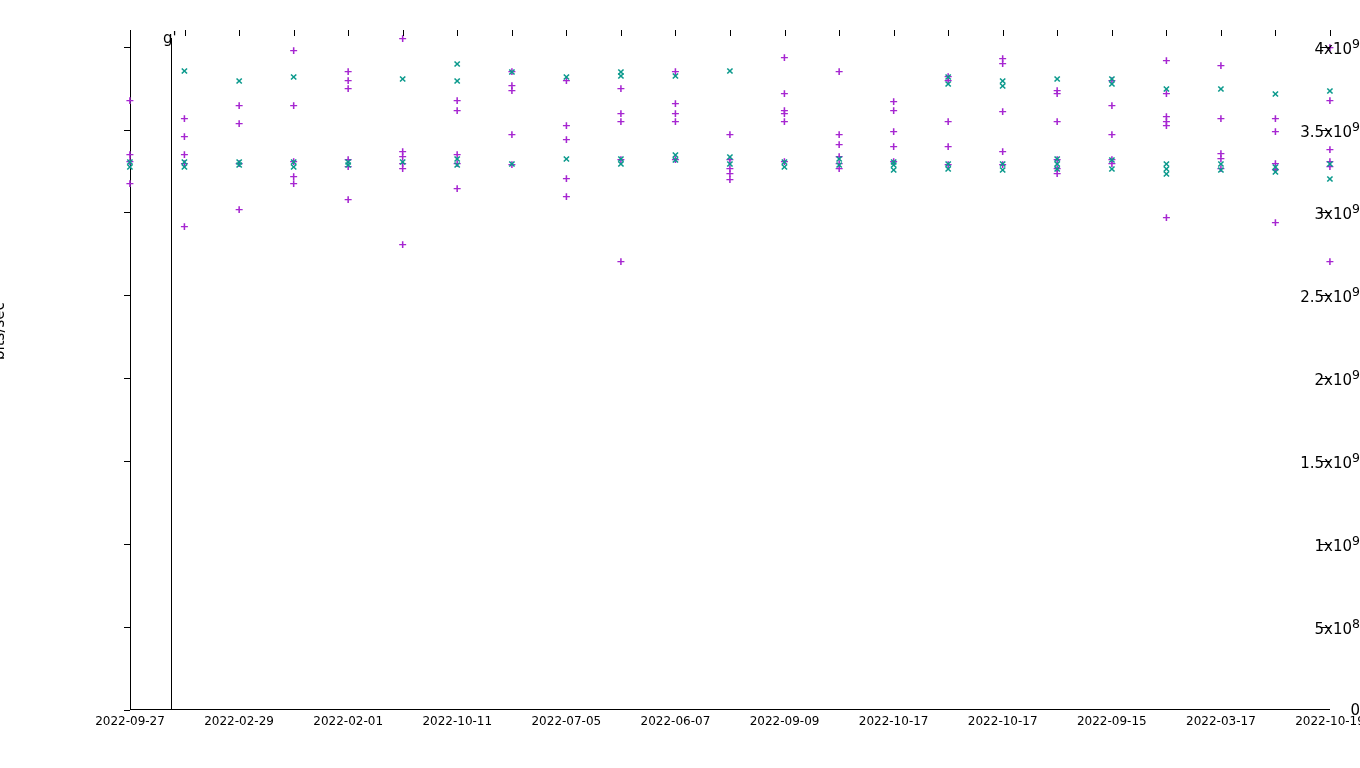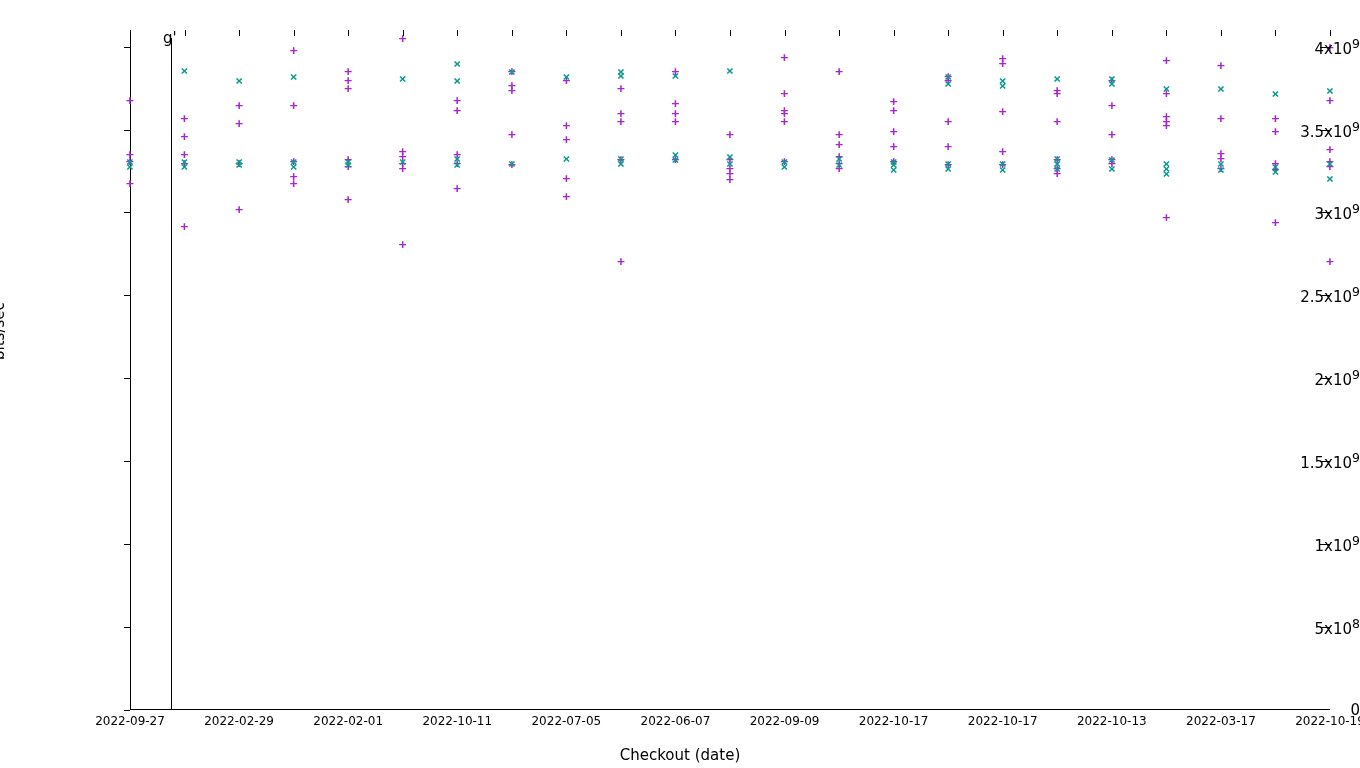--- a/index.html
+++ b/index.html
@@ -104,21 +104,20 @@
     user-select: none;
   }
   .marker.plus { color: #a626d1; }
   .marker.cross { color: #0c9a8d; }
 </style>
 </head>
 <body>
 
 <div class="chart">
   <div class="ylabel">bits/sec</div>
-  <div class="xlabel">Checkout (date)</div>
 
   <div id="plot" class="plot-area" style="left: 130px; top: 30px; width: 1200px; height: 680px;">
       <div class="axis-line" style="left: 0px; top: 0px; width: 1px; height: 680px;"></div>
       <div class="axis-line" style="left: 0px; top: 679px; width: 1200px; height: 1px;"></div>
       <div class="marker plus" style="left: 0px; top: 69.6585px;">+</div>
       <div class="marker plus" style="left: 0px; top: 124.39px;">+</div>
       <div class="marker plus" style="left: 0px; top: 131.024px;">+</div>
       <div class="marker plus" style="left: 0px; top: 152.585px;">+</div>
       <div class="marker plus" style="left: 54.5455px; top: 87.9024px;">+</div>
       <div class="marker plus" style="left: 54.5455px; top: 106.146px;">+</div>
@@ -356,21 +355,21 @@
       <div class="xtick-top" style="left: 784.545px; top: 30px;"></div>
       <div class="xtick-label" style="left: 784.545px; top: 714px;">2022-09-09</div>
       <div class="xtick-top" style="left: 839.091px; top: 30px;"></div>
       <div class="xtick-top" style="left: 893.636px; top: 30px;"></div>
       <div class="xtick-label" style="left: 893.636px; top: 714px;">2022-10-17</div>
       <div class="xtick-top" style="left: 948.182px; top: 30px;"></div>
       <div class="xtick-top" style="left: 1002.73px; top: 30px;"></div>
       <div class="xtick-label" style="left: 1002.73px; top: 714px;">2022-10-17</div>
       <div class="xtick-top" style="left: 1057.27px; top: 30px;"></div>
       <div class="xtick-top" style="left: 1111.82px; top: 30px;"></div>
-      <div class="xtick-label" style="left: 1111.82px; top: 714px;">2022-10-13</div>
+      <div class="xtick-label" style="left: 1111.82px; top: 714px;">2022-09-15</div>
       <div class="xtick-top" style="left: 1166.36px; top: 30px;"></div>
       <div class="xtick-top" style="left: 1220.91px; top: 30px;"></div>
       <div class="xtick-label" style="left: 1220.91px; top: 714px;">2022-03-17</div>
       <div class="xtick-top" style="left: 1275.45px; top: 30px;"></div>
       <div class="xtick-top" style="left: 1330px; top: 30px;"></div>
       <div class="xtick-label" style="left: 1330px; top: 714px;">2022-10-19</div>
     </div>
 </div>
 
 <div class="vline" style="left: 170.909px; top: 38.2927px; height: 671.707px;"></div>

